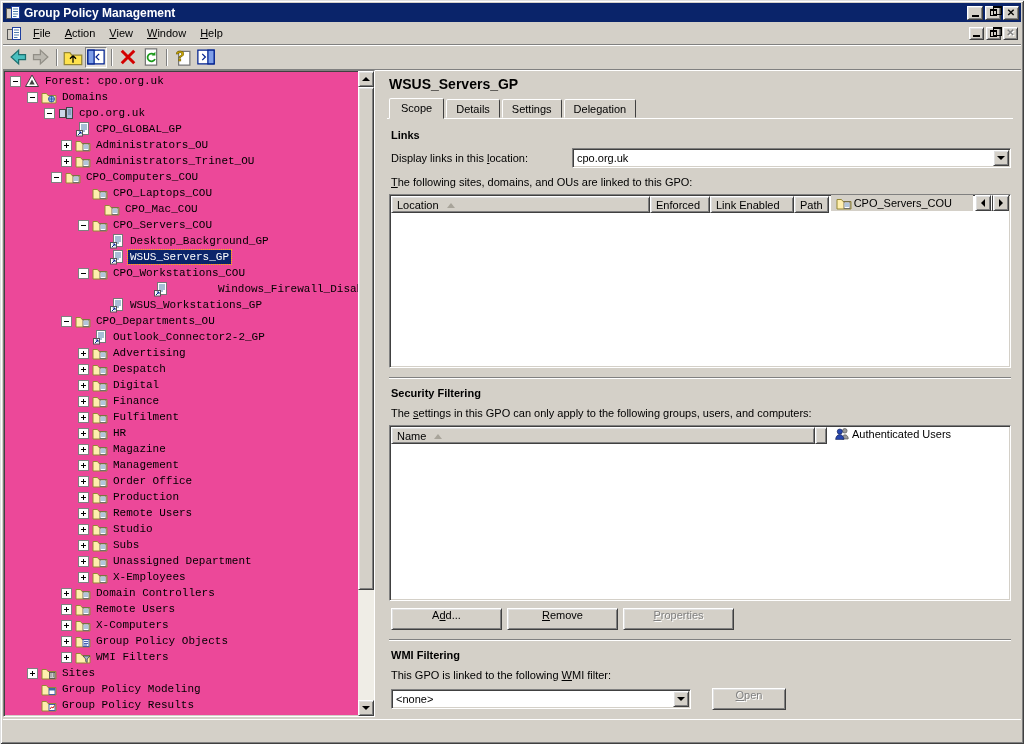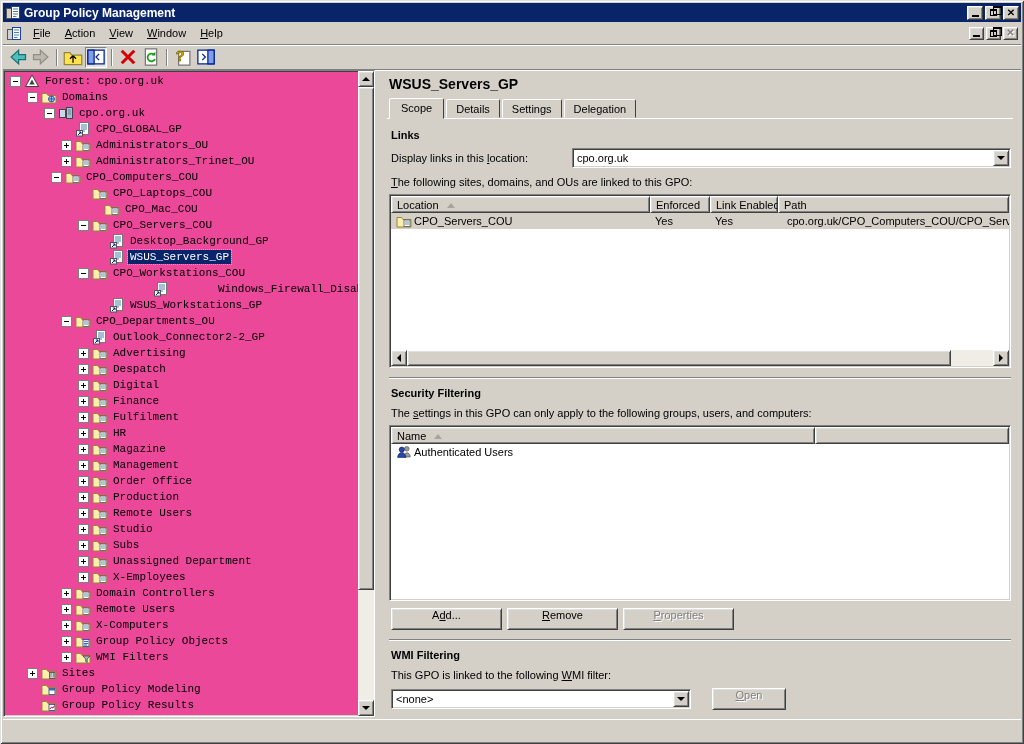--- a/index.html
+++ b/index.html
@@ -73,21 +73,21 @@
   .caption { margin:8px 0 0 2px; }
   .row-display { display:flex; align-items:center; margin:7px 0 0 2px; }
   .row-display .lbl { width:181px; flex:0 0 auto; }
   .combo { height:20px; background:#fff; border:1px solid; border-color:#808080 #fff #fff #808080;
     box-shadow: inset 1px 1px 0 #404040, inset -1px -1px 0 #d4d0c8; display:flex; align-items:center; }
   .combo .ctext { flex:1 1 auto; padding:0 4px; white-space:nowrap; overflow:hidden; }
   .combo .cbtn { width:16px; height:16px; margin-right:1px; flex:0 0 auto; }
   .grow { flex:1 1 auto; }
   
   .listview { background:#fff; border:1px solid; border-color:#808080 #fff #fff #808080;
-    box-shadow: inset 1px 1px 0 #404040, inset -1px -1px 0 #d4d0c8; margin-top:6px; display:flex; flex-direction:column; overflow:hidden; }
+    box-shadow: inset 1px 1px 0 #404040, inset -1px -1px 0 #d4d0c8; margin-top:6px; display:flex; flex-direction:row; overflow:hidden; }
   .lv-links { height:174px; }
   .lv-sec { height:176px; }
   .lv-header { display:flex; flex:0 0 auto; height:17px; margin:1px 1px 0 1px; }
   .hcell { background:#d4d0c8; border:1px solid; border-color:#fff #404040 #404040 #fff;
     box-shadow: inset 1px 1px 0 #dfdfdf, inset -1px -1px 0 #808080;
     display:flex; align-items:center; padding:0 5px; white-space:nowrap; overflow:hidden; flex:0 0 auto; }
   .hcell.fill { flex:1 1 auto; }
   .sortarrow { width:0; height:0; border:4px solid transparent; border-bottom:5px solid #a8a49a; margin-left:8px; margin-top:-3px; }
   .lv-body { flex:1 1 auto; overflow:hidden; margin:0 1px; }
   .lrow { height:16px; display:flex; align-items:center; }
@@ -621,21 +621,21 @@
 
         <div class="listview lv-links">
           <div class="lv-header" id="links-header">
               <span class="hcell" style="width: 259px;">
                 <span>Location</span>
                 <span class="sortarrow"></span>
               </span>
               <span class="hcell" style="width: 60px;">
                 <span>Enforced</span>
               </span>
-              <span class="hcell" style="width: 68px;">
+              <span class="hcell" style="width: 84px;">
                 <span>Link Enabled</span>
               </span>
               <span class="hcell fill">
                 <span>Path</span>
               </span>
             </div>
           <div class="lv-body" id="links-body">
               <div class="lrow selgray">
                 <span class="lcell" style="width: 259px;">
                   <span class="ticon16"><svg viewBox="0 0 16 16">

